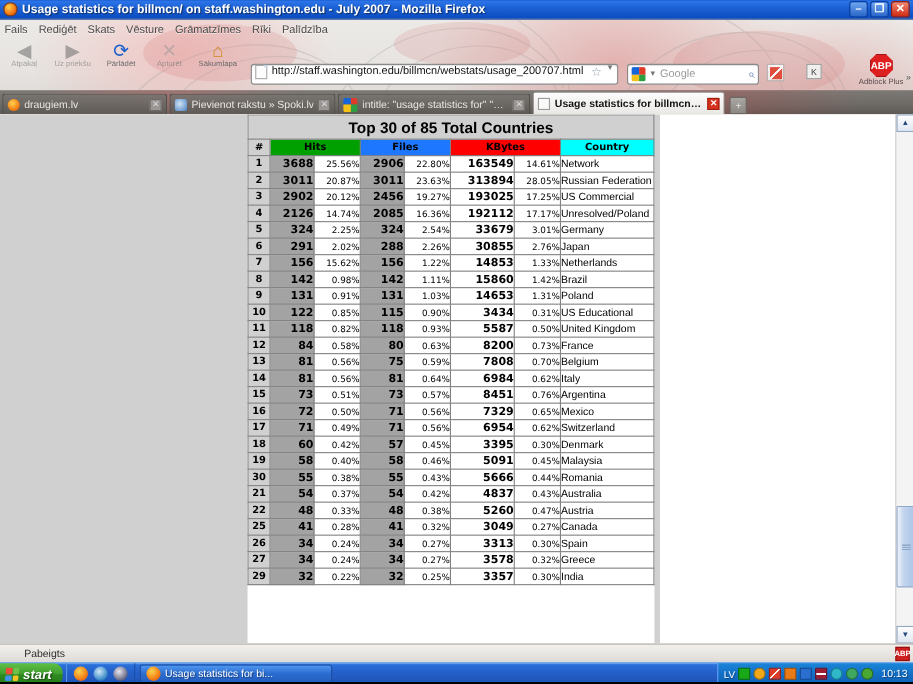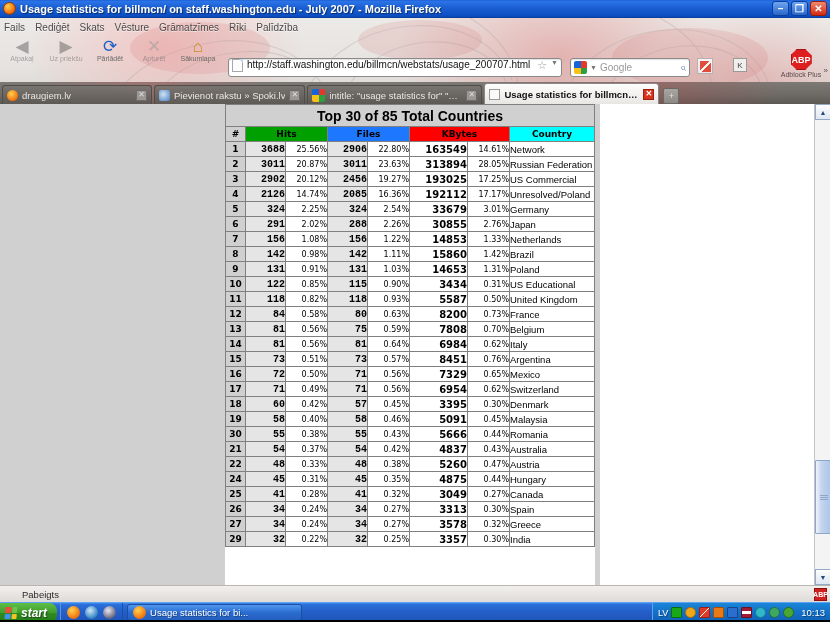--- a/index.html
+++ b/index.html
@@ -268,22 +268,21 @@
   .hdr.ctry { background: #00ffff; color: #000; }
   th.hdr.hits, th.hdr.files, th.hdr.kb { }
 
   td.c-num {
     background: #d0d0d0; width: 20px; text-align: center;
     font-size: 9px; font-weight: bold; color: #000; height: 15px;
   }
   td.c-val {
     width: 40px; text-align: right; padding-right: 3px;
     font-size: 10px; font-weight: bold; color: #000; height: 15px;
-    background: #e5e5e5;
-    font-family: Liberation Mono, monospace;
+    background: #a3a3a3;
   }
   td.c-pct {
     width: 42px; text-align: right; padding-right: 3px;
     font-size: 8px; color: #000; height: 15px; background: #fff;
   }
   td.c-kb {
     width: 58px; text-align: right; padding-right: 3px;
     font-size: 10px; font-weight: bold; color: #000; height: 15px; background: #fff;
   }
   td.c-country {
@@ -648,21 +647,21 @@
                 <td class="c-pct">2.02%</td>
                 <td class="c-val">288</td>
                 <td class="c-pct">2.26%</td>
                 <td class="c-kb">30855</td>
                 <td class="c-pct">2.76%</td>
                 <td class="c-country">Japan</td>
               </tr>
               <tr>
                 <td class="c-num">7</td>
                 <td class="c-val">156</td>
-                <td class="c-pct">1.08%</td>
+                <td class="c-pct">15.62%</td>
                 <td class="c-val">156</td>
                 <td class="c-pct">1.22%</td>
                 <td class="c-kb">14853</td>
                 <td class="c-pct">1.33%</td>
                 <td class="c-country">Netherlands</td>
               </tr>
               <tr>
                 <td class="c-num">8</td>
                 <td class="c-val">142</td>
                 <td class="c-pct">0.98%</td>
@@ -804,30 +803,20 @@
               </tr>
               <tr>
                 <td class="c-num">22</td>
                 <td class="c-val">48</td>
                 <td class="c-pct">0.33%</td>
                 <td class="c-val">48</td>
                 <td class="c-pct">0.38%</td>
                 <td class="c-kb">5260</td>
                 <td class="c-pct">0.47%</td>
                 <td class="c-country">Austria</td>
-              </tr>
-              <tr>
-                <td class="c-num">24</td>
-                <td class="c-val">45</td>
-                <td class="c-pct">0.31%</td>
-                <td class="c-val">45</td>
-                <td class="c-pct">0.35%</td>
-                <td class="c-kb">4875</td>
-                <td class="c-pct">0.44%</td>
-                <td class="c-country">Hungary</td>
               </tr>
               <tr>
                 <td class="c-num">25</td>
                 <td class="c-val">41</td>
                 <td class="c-pct">0.28%</td>
                 <td class="c-val">41</td>
                 <td class="c-pct">0.32%</td>
                 <td class="c-kb">3049</td>
                 <td class="c-pct">0.27%</td>
                 <td class="c-country">Canada</td>

